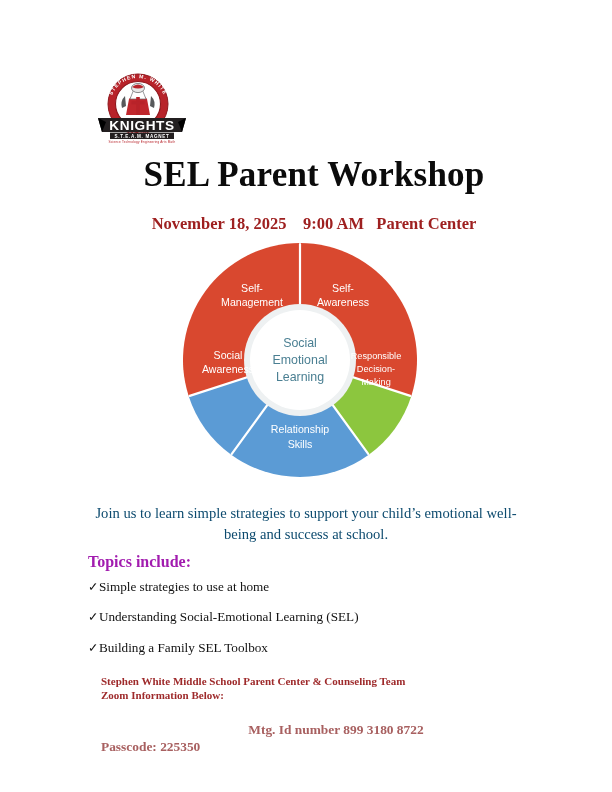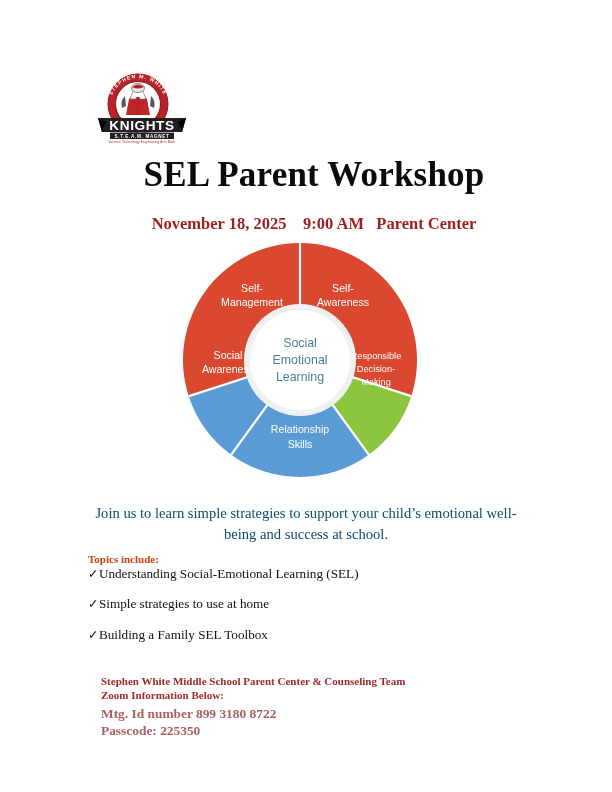--- a/index.html
+++ b/index.html
@@ -100,24 +100,24 @@
   }
 
   
   .topics {
     position: absolute;
     left: 88px;
     top: 553px;
     width: 440px;
   }
   .topics-head {
-    font-size: 11px;
-    font-weight: bold;
-    color: #c2410c;
-    margin: 0 0 1px 0;
+    font-size: 16px;
+    font-weight: bold;
+    color: #a21caf;
+    margin: 0 0 8px 0;
   }
   .topic-item {
     font-size: 13.2px;
     color: #111111;
     margin: 0 0 15px 0;
     line-height: 1.15;
     white-space: nowrap;
   }
   .topic-item:first-of-type { margin-top: 0; }
   .check {
@@ -142,21 +142,21 @@
     white-space: nowrap;
   }
   .footer-sub {
     font-size: 13.4px;
     font-weight: bold;
     color: #a86060;
     line-height: 1.28;
     margin: 0;
     white-space: nowrap;
   }
-  .footer-sub.first { margin-top: 2px; }
+  .footer-sub.first { margin-top: 18px; text-align: center; }
 </style>
 </head>
 <body>
 
 <div class="page">
 
   <div class="logo-wrap">
     <svg class="logo-svg" width="92" height="78" viewBox="0 0 92 78" xmlns="http://www.w3.org/2000/svg">
       <defs>
         <path id="arcTop" d="M 14 40 A 28 28 0 0 1 70 40"></path>
@@ -259,24 +259,24 @@
 
   <div class="intro">
     <span>Join us to learn simple strategies to support your child’s emotional well-</span>
     <span>being and success at school.</span>
   </div>
 
   <div class="topics">
     <div class="topics-head">Topics include:</div>
 
     <div class="topic-item">
-      <span class="check">✓</span><span>Understanding Social-Emotional Learning (SEL)</span>
+      <span class="check">✓</span><span>Simple strategies to use at home</span>
     </div>
     <div class="topic-item">
-      <span class="check">✓</span><span>Simple strategies to use at home</span>
+      <span class="check">✓</span><span>Understanding Social-Emotional Learning (SEL)</span>
     </div>
     <div class="topic-item">
       <span class="check">✓</span><span>Building a Family SEL Toolbox</span>
     </div>
   </div>
 
   <div class="footer">
     <p class="footer-head">Stephen White Middle School Parent Center &amp; Counseling Team</p>
     <p class="footer-head">Zoom Information Below:</p>
     <p class="footer-sub first">Mtg. Id number 899 3180 8722</p>

